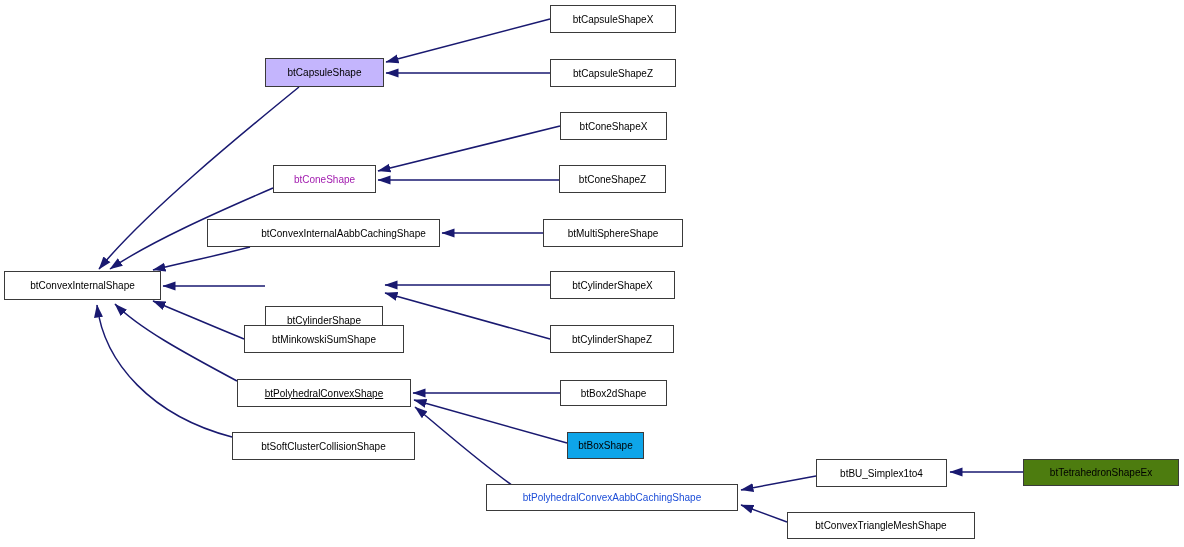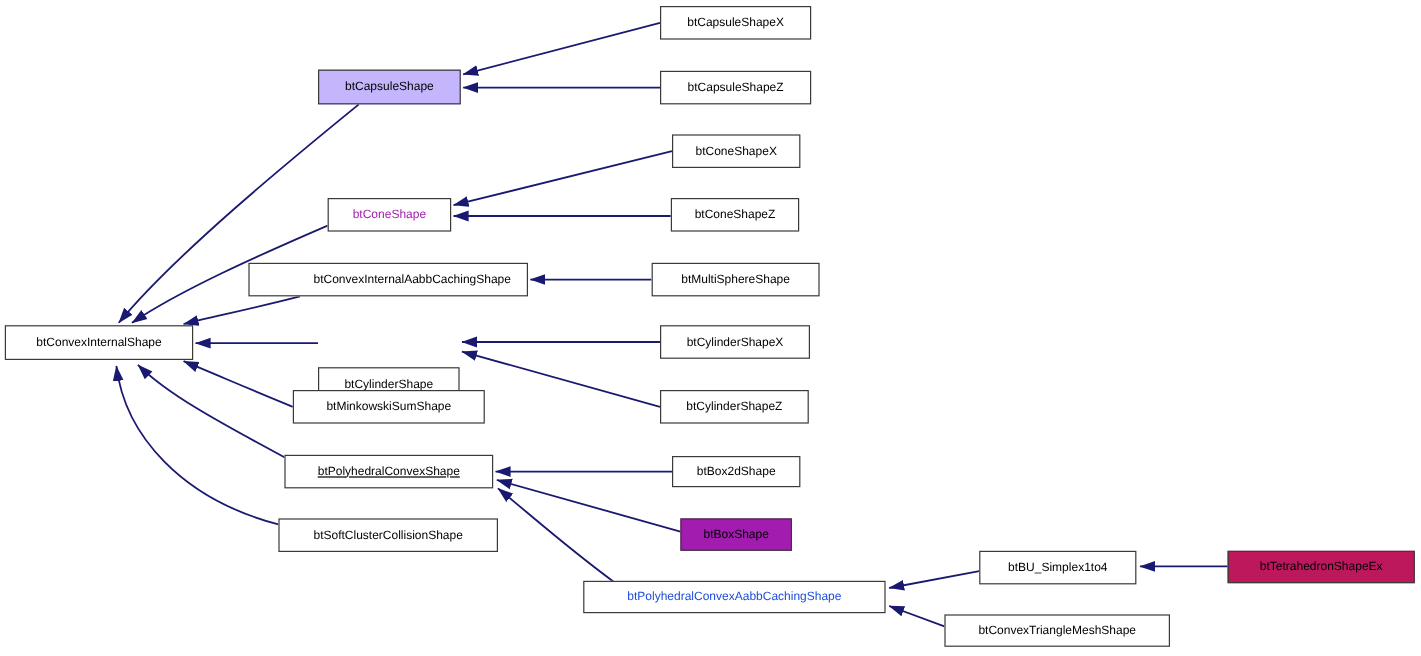--- a/index.html
+++ b/index.html
@@ -75,19 +75,19 @@
     <div class="node" style="left: 560px; top: 112px; width: 107px; height: 28px; border-color: rgb(58, 58, 58); background: rgb(255, 255, 255); color: rgb(0, 0, 0);">btConeShapeX</div>
     <div class="node" style="left: 559px; top: 165px; width: 107px; height: 28px; border-color: rgb(58, 58, 58); background: rgb(255, 255, 255); color: rgb(0, 0, 0);">btConeShapeZ</div>
     <div class="node" style="left: 207px; top: 219px; width: 233px; height: 28px; border-color: rgb(58, 58, 58); background: rgb(255, 255, 255); color: rgb(0, 0, 0); padding-left: 40px;">btConvexInternalAabbCachingShape</div>
     <div class="node" style="left: 543px; top: 219px; width: 140px; height: 28px; border-color: rgb(58, 58, 58); background: rgb(255, 255, 255); color: rgb(0, 0, 0);">btMultiSphereShape</div>
     <div class="node" style="left: 265px; top: 271px; width: 118px; height: 28px; border-color: rgb(58, 58, 58); background: rgb(255, 255, 255); color: rgb(0, 0, 0); margin-top: 35px;">btCylinderShape</div>
     <div class="node" style="left: 550px; top: 271px; width: 125px; height: 28px; border-color: rgb(58, 58, 58); background: rgb(255, 255, 255); color: rgb(0, 0, 0);">btCylinderShapeX</div>
     <div class="node" style="left: 550px; top: 325px; width: 124px; height: 28px; border-color: rgb(58, 58, 58); background: rgb(255, 255, 255); color: rgb(0, 0, 0);">btCylinderShapeZ</div>
     <div class="node" style="left: 244px; top: 325px; width: 160px; height: 28px; border-color: rgb(58, 58, 58); background: rgb(255, 255, 255); color: rgb(0, 0, 0);">btMinkowskiSumShape</div>
     <div class="node" style="left: 237px; top: 379px; width: 174px; height: 28px; border-color: rgb(58, 58, 58); background: rgb(255, 255, 255); color: rgb(0, 0, 0); text-decoration: underline;">btPolyhedralConvexShape</div>
     <div class="node" style="left: 560px; top: 380px; width: 107px; height: 26px; border-color: rgb(58, 58, 58); background: rgb(255, 255, 255); color: rgb(0, 0, 0);">btBox2dShape</div>
-    <div class="node" style="left: 567px; top: 432px; width: 93px; height: 27px; border-color: rgb(58, 58, 58); background: #a21caf; color: rgb(0, 0, 0);">btBoxShape</div>
+    <div class="node" style="left: 567px; top: 432px; width: 77px; height: 27px; border-color: rgb(58, 58, 58); background: #0ea5e9; color: rgb(0, 0, 0);">btBoxShape</div>
     <div class="node" style="left: 232px; top: 432px; width: 183px; height: 28px; border-color: rgb(58, 58, 58); background: rgb(255, 255, 255); color: rgb(0, 0, 0);">btSoftClusterCollisionShape</div>
     <div class="node" style="left: 486px; top: 484px; width: 252px; height: 27px; border-color: rgb(58, 58, 58); background: rgb(255, 255, 255); color: #1d4ed8;">btPolyhedralConvexAabbCachingShape</div>
     <div class="node" style="left: 816px; top: 459px; width: 131px; height: 28px; border-color: rgb(58, 58, 58); background: rgb(255, 255, 255); color: rgb(0, 0, 0); text-align: right;">btBU_Simplex1to4</div>
-    <div class="node" style="left: 1023px; top: 459px; width: 156px; height: 27px; border-color: rgb(58, 58, 58); background: #be185d; color: rgb(0, 0, 0);">btTetrahedronShapeEx</div>
+    <div class="node" style="left: 1023px; top: 459px; width: 156px; height: 27px; border-color: rgb(58, 58, 58); background: #4d7c0f; color: rgb(0, 0, 0);">btTetrahedronShapeEx</div>
     <div class="node" style="left: 787px; top: 512px; width: 188px; height: 27px; border-color: rgb(58, 58, 58); background: rgb(255, 255, 255); color: rgb(0, 0, 0);">btConvexTriangleMeshShape</div>
   </div>
 
 </body></html>

